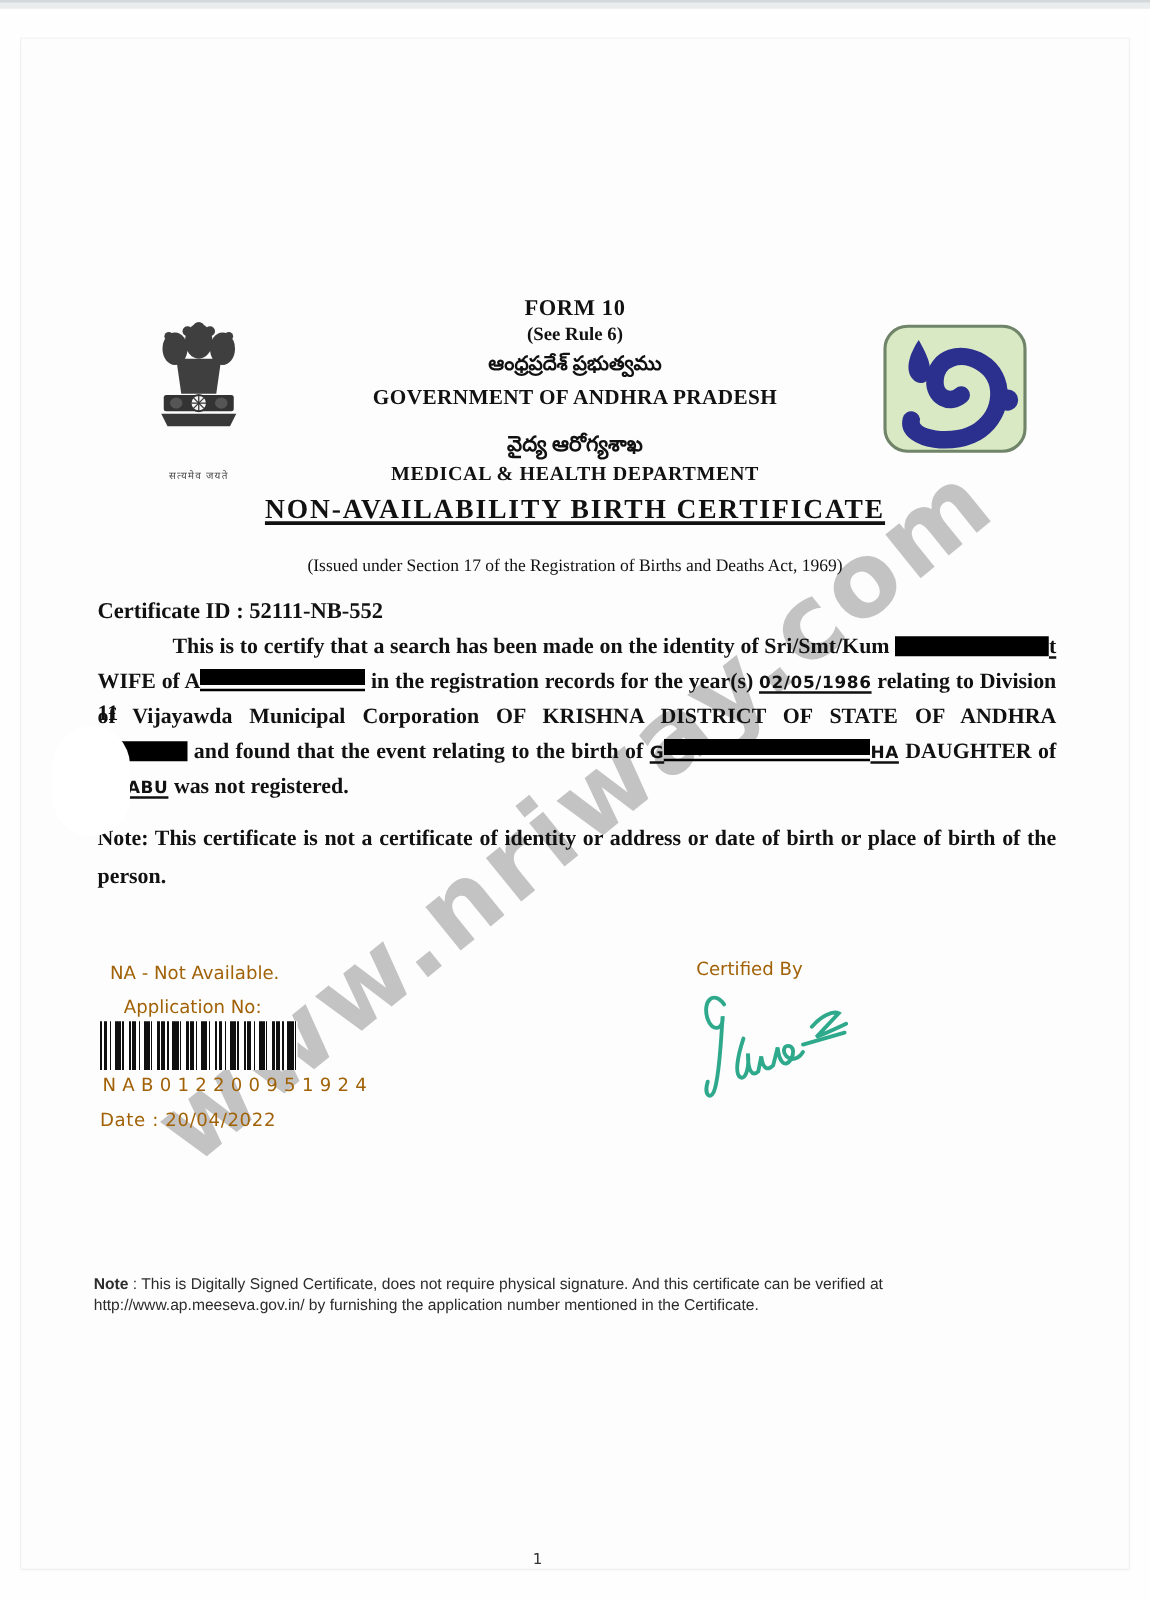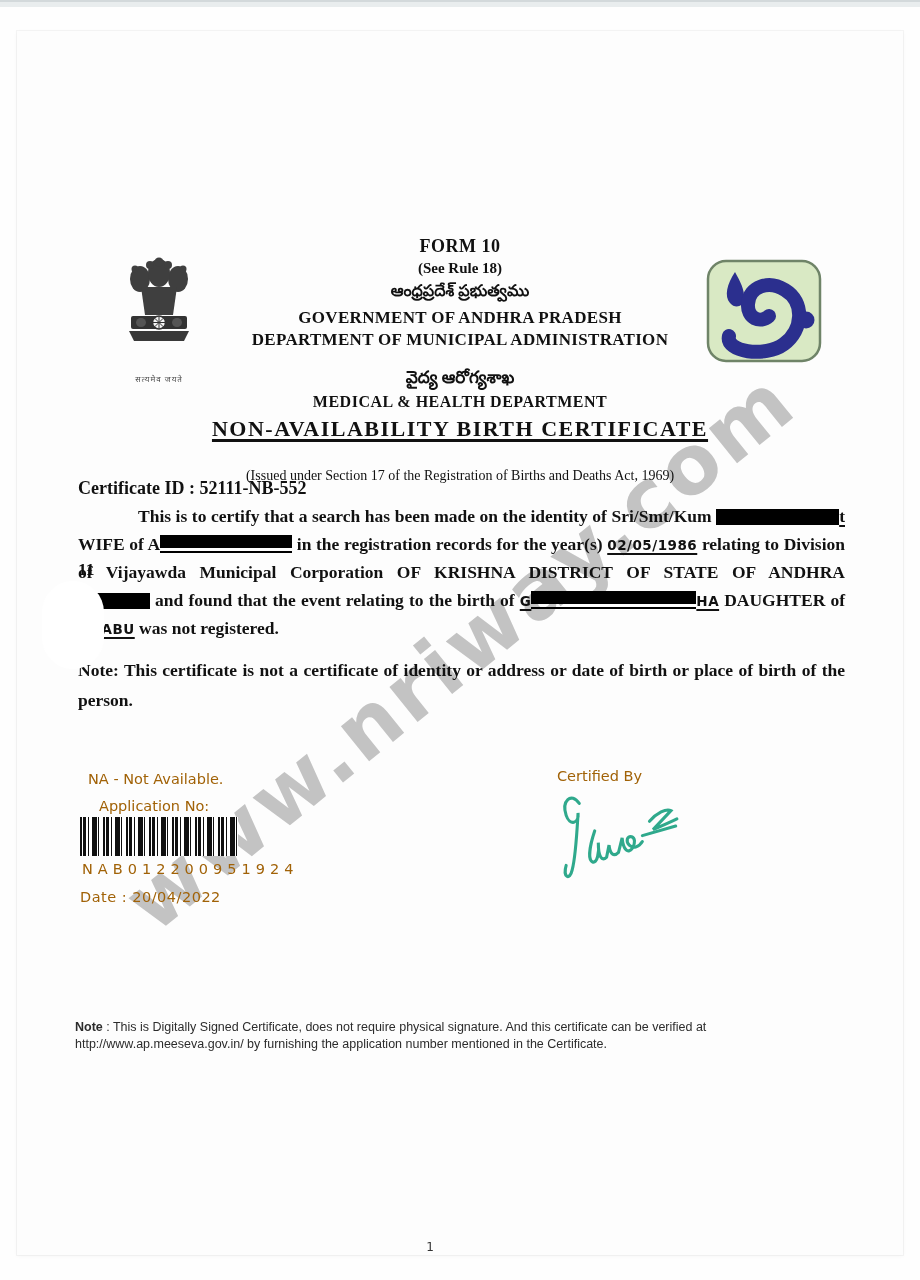--- a/index.html
+++ b/index.html
@@ -102,24 +102,23 @@
       <svg width="118" height="106" viewBox="0 0 118 106">
         <rect x="3" y="3" width="112" height="100" rx="18" fill="#d9e9c4" stroke="#6f8468" stroke-width="2.5"></rect>
         <path d="M30 14 C22 26 19 38 25 45 C30 51 38 49 39 41 C40 32 35 23 30 14 Z" fill="#2b2f8e"></path>
         <path d="M24 78 C20 94 60 100 79 86 C98 72 100 44 80 32 C64 22 44 28 43 46 C42 60 55 66 64 58" fill="none" stroke="#2b2f8e" stroke-width="14" stroke-linecap="round"></path>
         <circle cx="101" cy="62" r="8.5" fill="#2b2f8e"></circle>
       </svg>
     </div>
 
     <div class="header">
       <div class="h-form">FORM 10</div>
-      <div class="h-rule">(See Rule 18)</div>
+      <div class="h-rule">(See Rule 6)</div>
       <div class="h-telugu">ఆంధ్రప్రదేశ్ ప్రభుత్వము</div>
       <div class="h-govt">GOVERNMENT OF ANDHRA PRADESH</div>
-      <div class="h-dept">DEPARTMENT OF MUNICIPAL ADMINISTRATION</div>
       <div class="h-telugu2">వైద్య ఆరోగ్యశాఖ</div>
       <div class="h-med">MEDICAL &amp; HEALTH DEPARTMENT</div>
       <div class="h-title">NON-AVAILABILITY BIRTH CERTIFICATE</div>
       <div class="h-issued">(Issued under Section 17 of the Registration of Births and Deaths Act, 1969)</div>
     </div>
 
     <div class="certid">Certificate ID : 52111-NB-552</div>
     <div class="bodyblock">
         <div class="bline just ind"><span class="">This is to certify that a search has been made on the identity of Sri/Smt/Kum </span><span class="redact" style="width: 123px;"></span><span class="u ">t</span></div>
         <div class="bline just"><span class="">WIFE of </span><span class="">A</span><span class="redact ru" style="width: 132px;"></span><span class=""> in the registration records for the year(s) </span><span class="u ins">02/05/1986</span><span class=""> relating to Division 11</span></div>

